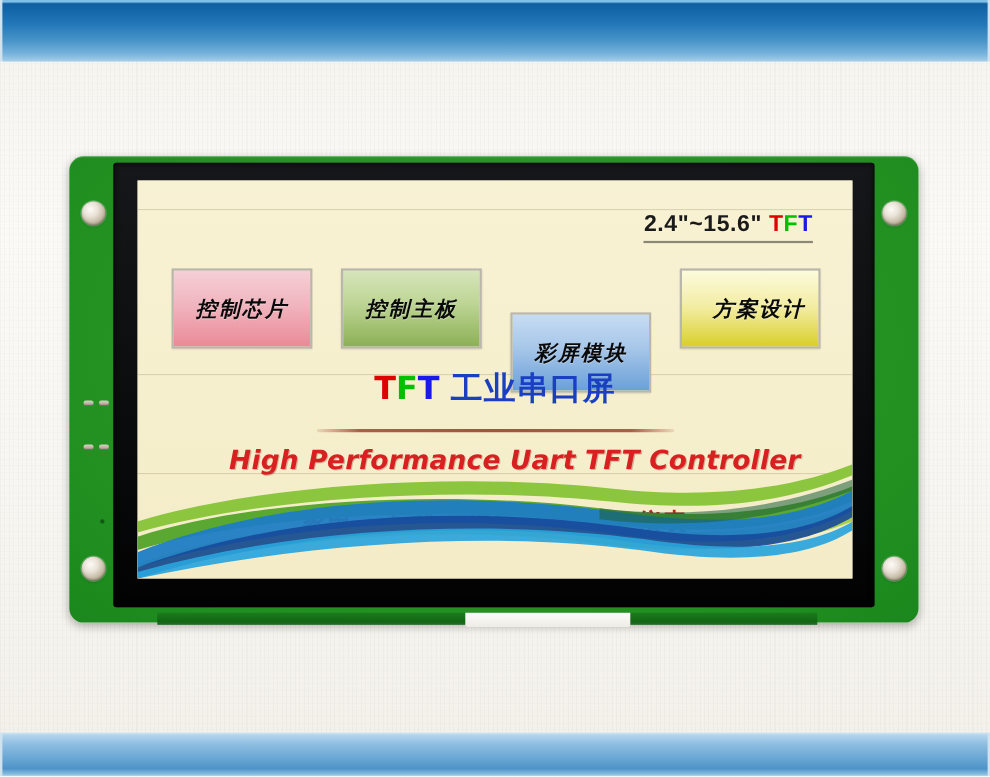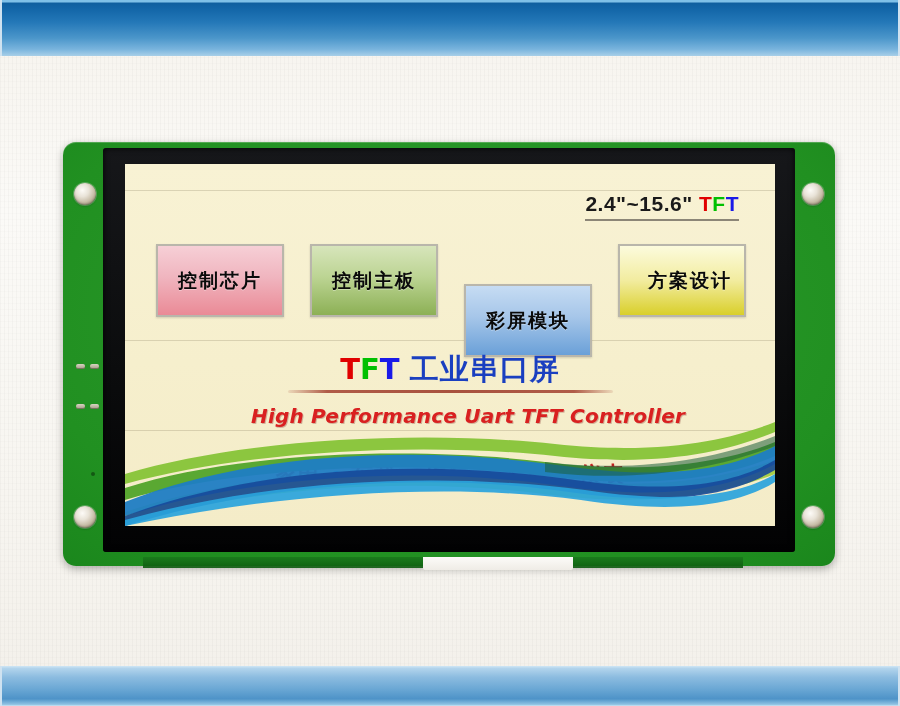--- a/index.html
+++ b/index.html
@@ -209,20 +209,21 @@
     align-items: center;
     justify-content: center;
     border: 2px solid #b9b6ab;
     box-sizing: border-box;
     box-shadow: 0 1px 2px rgba(0,0,0,0.15);
   }
   .btn-label {
     font-family: "DejaVu Sans", "Liberation Sans", sans-serif;
     font-size: 19px;
     font-weight: bold;
+    font-style: italic;
     color: #0a0a0a;
     letter-spacing: 2px;
     text-shadow: 0 1px 0 rgba(255,255,255,0.35);
     white-space: nowrap;
   }
   .btn-1 { background: linear-gradient(180deg, #f6cfd6 0%, #f0b5bf 45%, #ea8a96 100%); }
   .btn-2 { background: linear-gradient(180deg, #d7e5bb 0%, #bcd493 45%, #8cb055 100%); }
   .btn-3 { background: linear-gradient(180deg, #c6dcf3 0%, #a6c6e9 45%, #6aa0d8 100%); margin-top: 40px; }
   .btn-4 { background: linear-gradient(180deg, #fcfbdd 0%, #f2ec9f 50%, #d9cf2a 100%); padding-left: 16px; }
 
@@ -235,21 +236,21 @@
     background: rgba(150,140,110,0.30);
   }
   .hairline-1 { top: 26px; }
   .hairline-2 { top: 176px; }
   .hairline-3 { top: 266px; }
 
   
   .headline {
     position: absolute;
     left: 0;
-    top: 186px;
+    top: 170px;
     width: 650px;
     text-align: center;
     font-family: "DejaVu Sans", "Liberation Sans", sans-serif;
     font-size: 29px;
     font-weight: bold;
     white-space: nowrap;
   }
   .headline .zh {
     color: #1a3fc0;
     letter-spacing: 1px;
@@ -268,21 +269,21 @@
   }
 
   
   .tagline {
     position: absolute;
     left: 0;
     top: 240px;
     width: 686px;
     text-align: center;
     font-family: "DejaVu Sans", "Liberation Sans", sans-serif;
-    font-size: 20px;
+    font-size: 24px;
     font-weight: bold;
     font-style: italic;
     color: #d92020;
     letter-spacing: 0.2px;
     white-space: nowrap;
     text-shadow: 1px 1px 0 rgba(120,20,20,0.28);
   }
 
   
   .apps {

